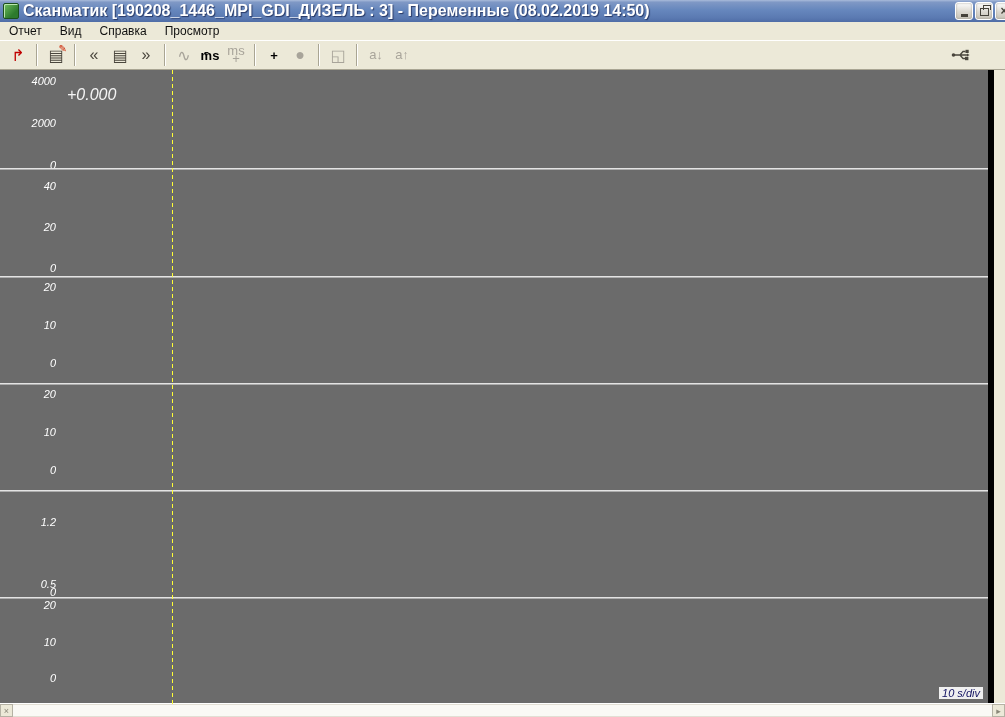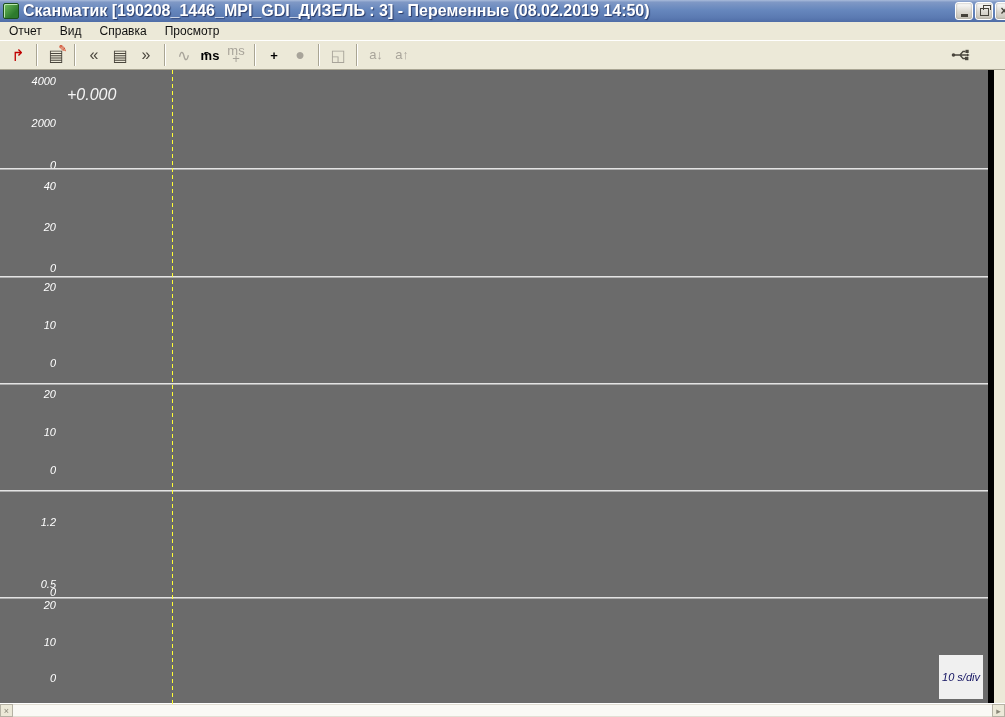--- a/index.html
+++ b/index.html
@@ -34,21 +34,21 @@
   .usb{margin-left:auto;margin-right:34px;}
   
   #plot{position:absolute;top:70px;left:0;width:994px;height:634px;background:#6b6b6b;box-sizing:border-box;border-right:6px solid #000000;font-style:italic;}
   .row{position:relative;display:flex;}
   .ylab{flex:0 0 63px;position:relative;background:#6b6b6b;}
   .tick{position:absolute;right:7px;color:#fff;font-size:11px;}
   .sep{position:absolute;left:0;right:0;top:0;height:2px;background:linear-gradient(180deg,#ffffff,#909090);z-index:5;}
   #cursor{position:absolute;top:0;bottom:0;left:172px;width:1px;z-index:6;
     background:repeating-linear-gradient(180deg,#ffff35 0 4px,transparent 4px 7px);}
   .offset-label{position:absolute;left:67px;top:16px;color:#f4f4f4;font-size:16px;z-index:4;}
-  .timediv{position:absolute;right:5px;bottom:5px;background:#f0f0f0;color:#101060;font-size:11px;padding:16px 3px;z-index:7;}
+  .timediv{position:absolute;right:5px;bottom:5px;background:#f0f0f0;color:#101060;font-size:11px;padding:0 3px;z-index:7;}
   
   .scrollrow{position:absolute;left:0;right:0;bottom:0;height:13px;background:#f4f2ea;border-top:1px solid #fff;display:flex;align-items:stretch;}
   .sbtn{flex:0 0 13px;background:#ece9d8;border:1px solid #b5b2a4;box-sizing:border-box;font-size:9px;
     display:flex;align-items:center;justify-content:center;color:#8a8778;}
   .strack{flex:1;background:#faf9f5;border:1px solid #e2dfd4;border-left:none;border-right:none;}
 </style>
 </head>
 <body>
 
 <div id="win">

